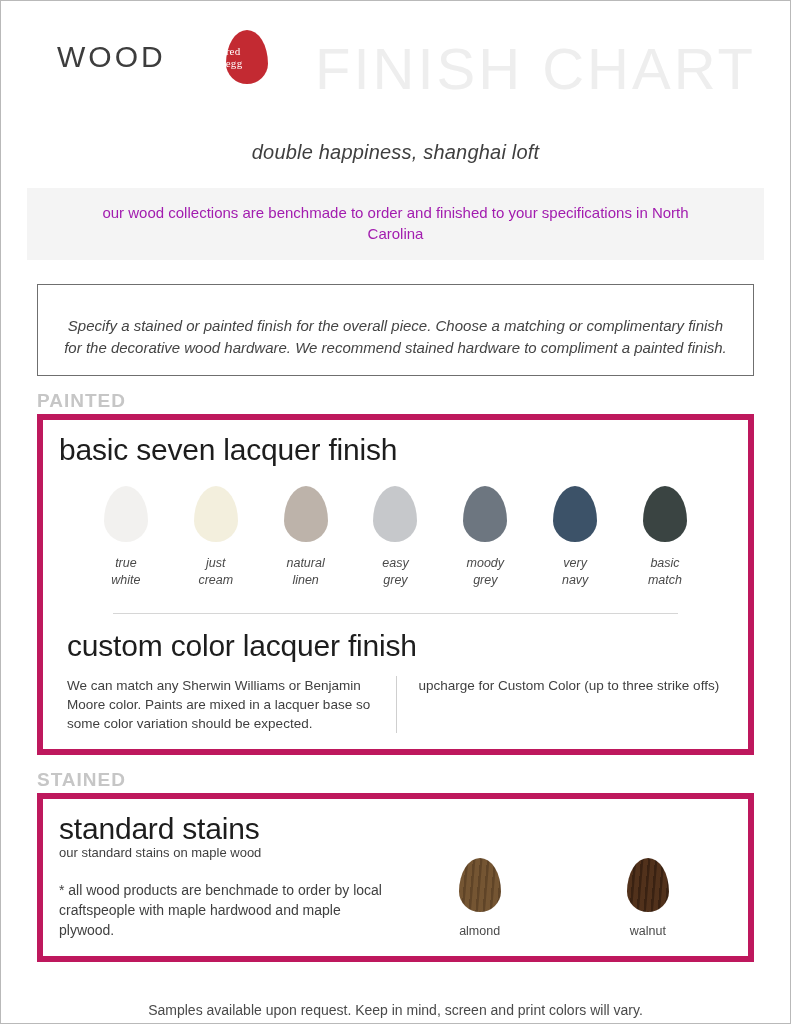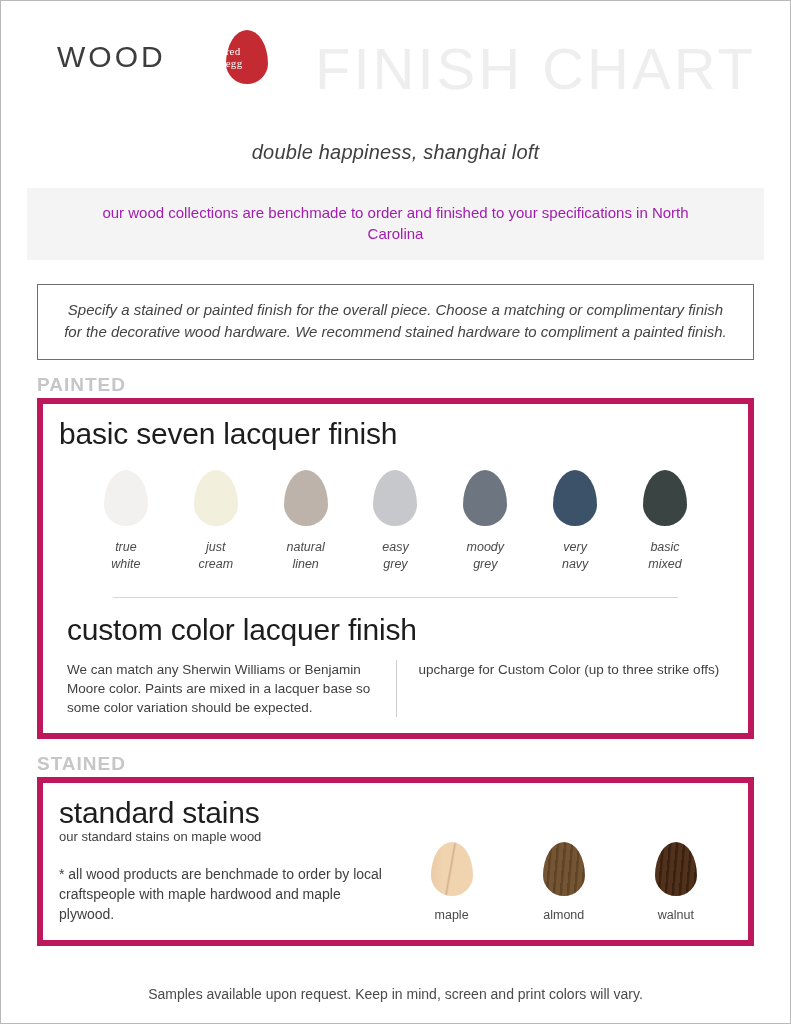--- a/index.html
+++ b/index.html
@@ -87,21 +87,21 @@
     text-align: center;
     font-size: 15px;
     line-height: 21px;
     color: #a21caf;
   }
 
   
   .note-box {
     margin: 24px 10px 0 10px;
     border: 1px solid #6f6f6f;
-    padding: 14px 24px 16px;
+    padding: 30px 24px 16px;
     text-align: center;
     font-style: italic;
     font-size: 15px;
     line-height: 22px;
     color: #444444;
   }
 
   
   .section-label {
     font-size: 19px;
@@ -285,21 +285,21 @@
         <div class="egg" style="background:#3c5268"></div>
         <div class="swatch-label">
           <span>very</span><br>
           <span>navy</span>
         </div>
       </div>
       <div class="swatch">
         <div class="egg" style="background:#3a4442"></div>
         <div class="swatch-label">
           <span>basic</span><br>
-          <span>mixed</span>
+          <span>match</span>
         </div>
       </div>
     </div>
 
     <div class="divider"></div>
 
     <div class="custom-wrap">
       <div class="panel-title" style="margin-top:12px">custom color lacquer finish</div>
       <div class="two-col">
         <div class="col-left">We can match any Sherwin Williams or Benjamin Moore color.  Paints are mixed in a lacquer base so some color variation should be expected.</div>
@@ -313,24 +313,20 @@
   <div class="section-label">STAINED</div>
   <div class="panel">
     <div class="stain-flex">
       <div class="stain-text">
         <div class="panel-title">standard stains</div>
         <div class="stain-sub">our standard stains on maple wood</div>
         <div class="stain-note">* all wood products are benchmade to order by local craftspeople with maple hardwood and maple plywood.</div>
       </div>
       <div class="stain-swatches">
         <div class="stain-swatch">
-          <div class="wood-egg" style="background:#f0d4b0;background-image:linear-gradient(100deg,rgba(160,110,60,.00) 44%,rgba(150,100,55,.30) 47%,rgba(160,110,60,.00) 51%),linear-gradient(92deg,rgba(170,120,70,.10) 0%,rgba(170,120,70,.00) 30%)"></div>
-          <div class="swatch-label">maple</div>
-        </div>
-        <div class="stain-swatch">
           <div class="wood-egg" style="background:#6f5130;background-image:repeating-linear-gradient(95deg,rgba(40,22,8,.22) 0px,rgba(40,22,8,.22) 2px,rgba(150,110,65,.14) 3px,rgba(150,110,65,.14) 7px)"></div>
           <div class="swatch-label">almond</div>
         </div>
         <div class="stain-swatch">
           <div class="wood-egg" style="background:#4a2c19;background-image:repeating-linear-gradient(95deg,rgba(20,10,2,.30) 0px,rgba(20,10,2,.30) 2px,rgba(120,78,40,.16) 3px,rgba(120,78,40,.16) 7px)"></div>
           <div class="swatch-label">walnut</div>
         </div>
       </div>
     </div>
   </div>

